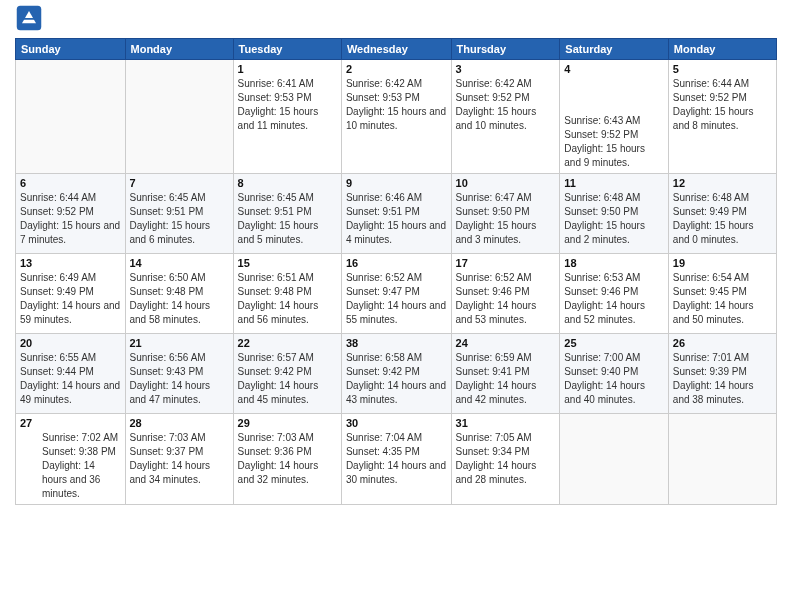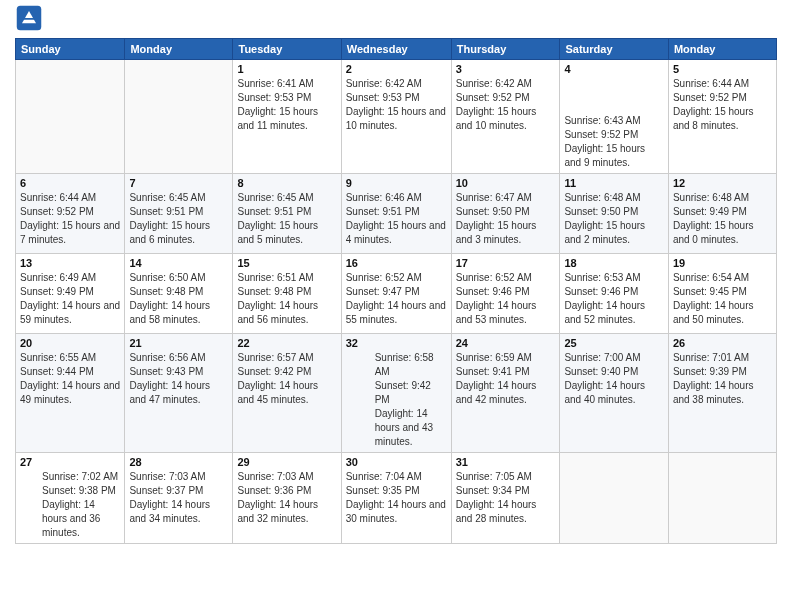--- a/index.html
+++ b/index.html
@@ -261,22 +261,22 @@
 Sunset: 9:43 PM
 Daylight: 14 hours and 47 minutes.</div>
           </td>
           <td>
             <div class="day-num">22</div>
             <div class="day-info" style="white-space: pre-line;">Sunrise: 6:57 AM
 Sunset: 9:42 PM
 Daylight: 14 hours and 45 minutes.</div>
           </td>
           <td>
-            <div class="day-num">32</div>
-            <div class="day-info" style="white-space: pre-line; margin-left: 29px;">Sunrise: 6:58 AM
+            <div class="day-num">38</div>
+            <div class="day-info" style="white-space: pre-line;">Sunrise: 6:58 AM
 Sunset: 9:42 PM
 Daylight: 14 hours and 43 minutes.</div>
           </td>
           <td>
             <div class="day-num">24</div>
             <div class="day-info" style="white-space: pre-line;">Sunrise: 6:59 AM
 Sunset: 9:41 PM
 Daylight: 14 hours and 42 minutes.</div>
           </td>
           <td>
@@ -307,21 +307,21 @@
           </td>
           <td>
             <div class="day-num">29</div>
             <div class="day-info" style="white-space: pre-line;">Sunrise: 7:03 AM
 Sunset: 9:36 PM
 Daylight: 14 hours and 32 minutes.</div>
           </td>
           <td>
             <div class="day-num">30</div>
             <div class="day-info" style="white-space: pre-line;">Sunrise: 7:04 AM
-Sunset: 9:35 PM
+Sunset: 4:35 PM
 Daylight: 14 hours and 30 minutes.</div>
           </td>
           <td>
             <div class="day-num">31</div>
             <div class="day-info" style="white-space: pre-line;">Sunrise: 7:05 AM
 Sunset: 9:34 PM
 Daylight: 14 hours and 28 minutes.</div>
           </td>
           <td class="empty-cell"></td>
           <td class="empty-cell"></td>

